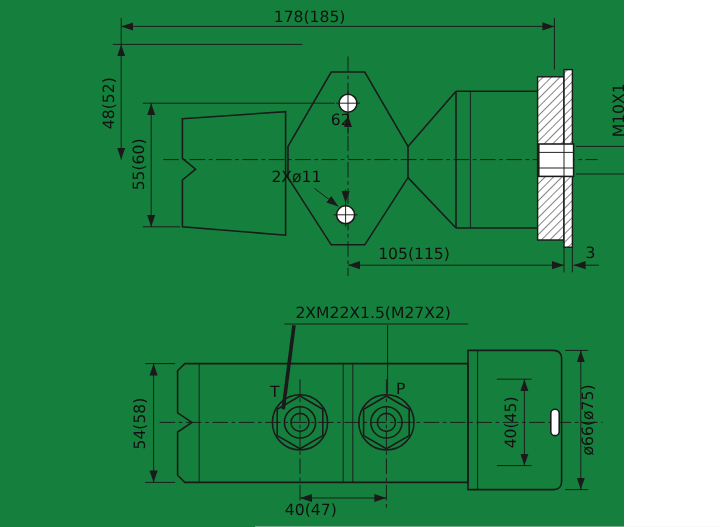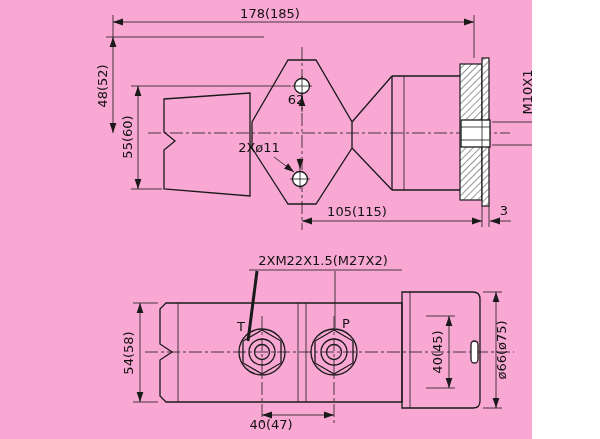--- a/index.html
+++ b/index.html
@@ -1,16 +1,16 @@
 <!DOCTYPE html>
 <html><head>
 <meta charset="utf-8">
 <style>
   html,body{margin:0;padding:0;background:#ffffff;}
-  .canvas{width:520px;height:439px;background:#f9a8d4;position:relative;overflow:hidden;padding-left:12px;}
+  .canvas{width:520px;height:439px;background:#15803d;position:relative;overflow:hidden;}
   svg{display:block;}
   .o    {stroke:#1a1a1a;stroke-width:1.3;fill:none;}
   .ow   {stroke:#1a1a1a;stroke-width:1.3;fill:#ffffff;}
   .hatch{stroke:#1a1a1a;stroke-width:1.2;fill:url(#hatch);}
   .thin {stroke:#1a1a1a;stroke-width:0.8;fill:none;}
   .dim  {stroke:#1a1a1a;stroke-width:0.8;fill:none;}
   .cl   {stroke:#1a1a1a;stroke-width:0.8;fill:none;stroke-dasharray:13 3 3 3;}
   .lead3{stroke:#1a1a1a;stroke-width:3;fill:none;}
   text  {font-family:"DejaVu Sans","Liberation Sans",sans-serif;font-size:13px;fill:#111111;}
 </style>

